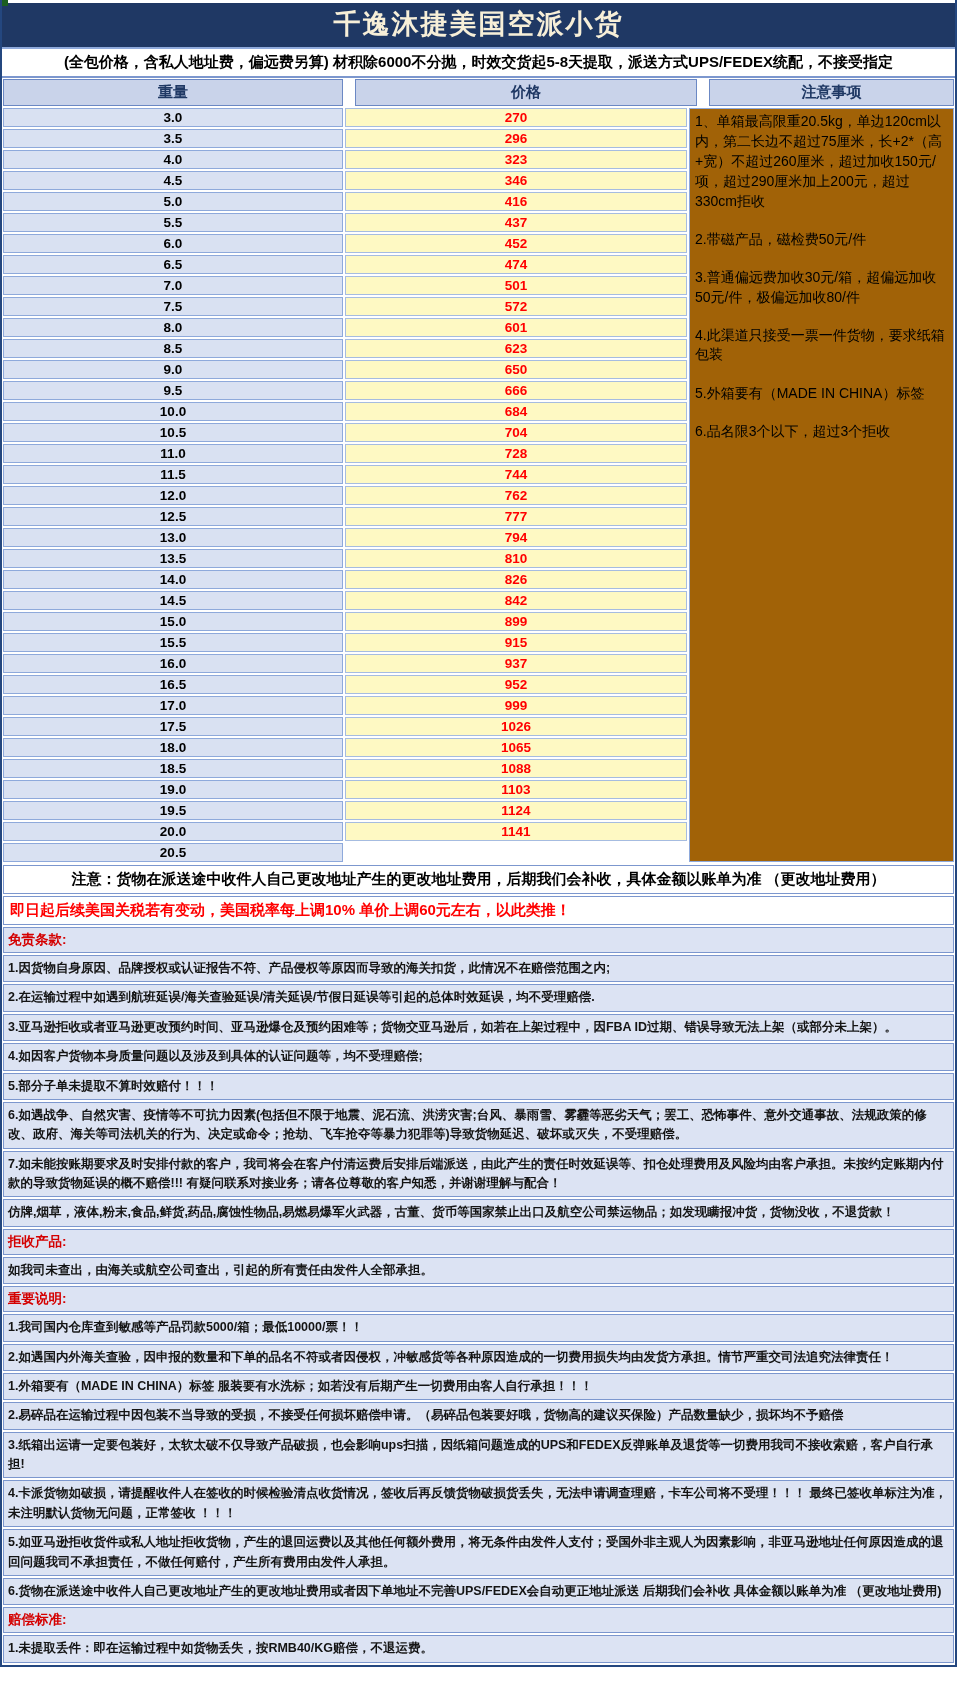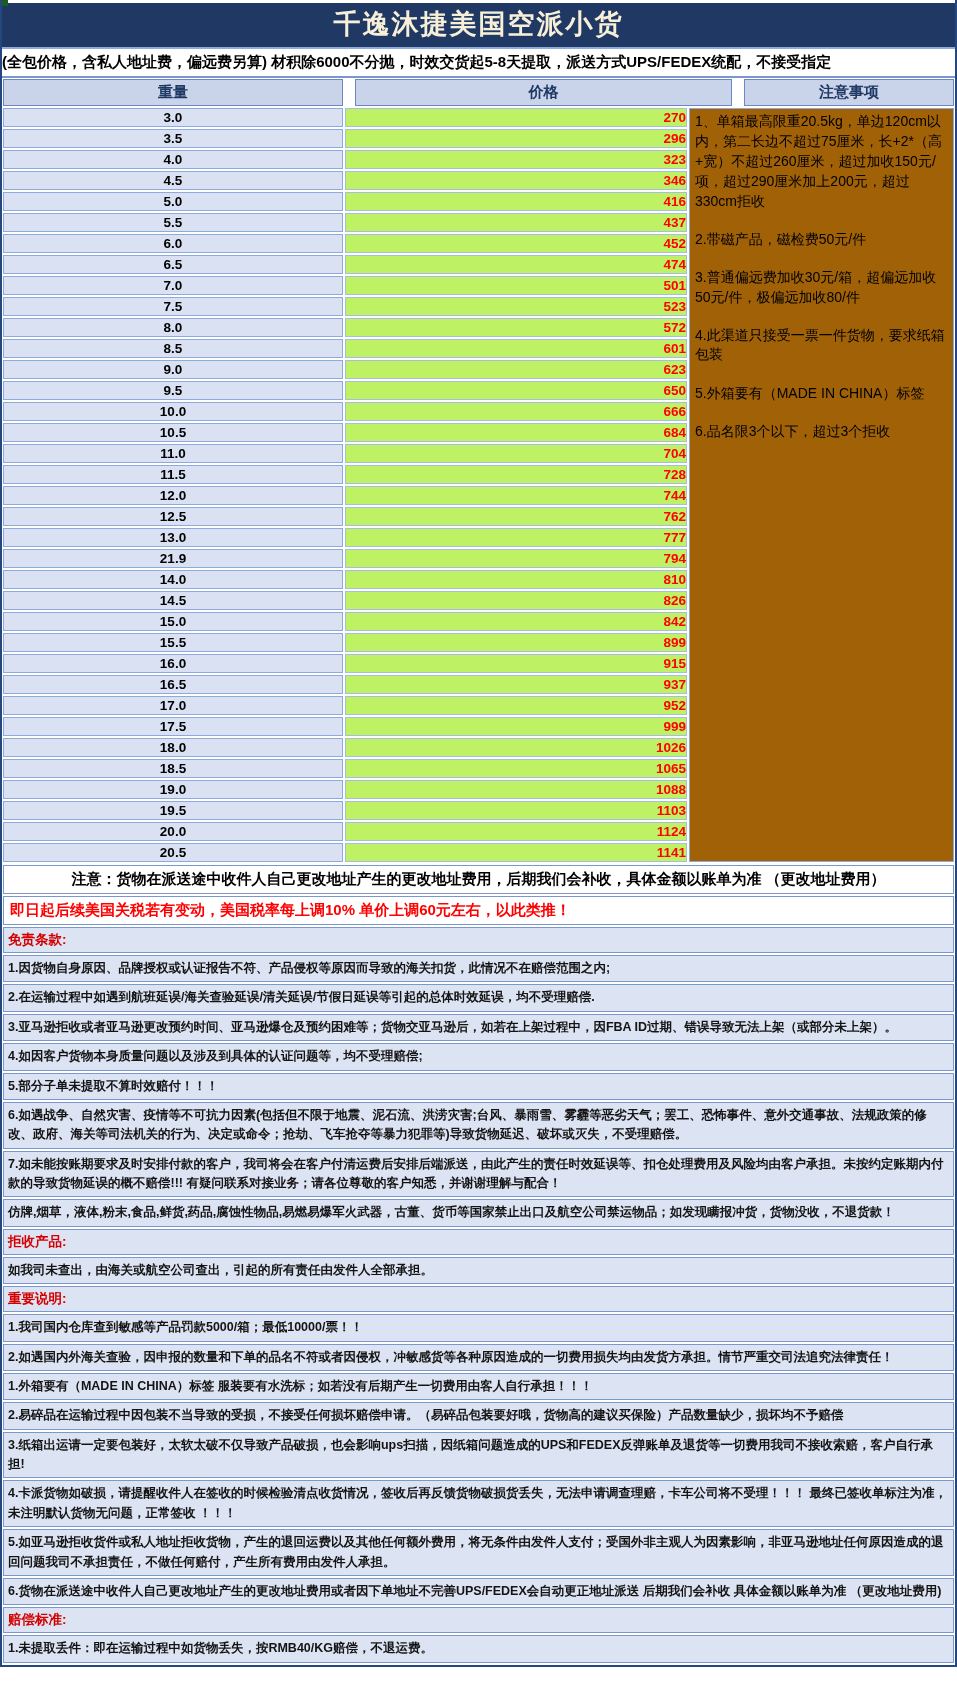--- a/index.html
+++ b/index.html
@@ -1,32 +1,32 @@
 <!DOCTYPE html>
 <html><head>
 <meta charset="utf-8">
 <style>
   html,body{margin:0;padding:0;background:#ffffff;}
   body{width:957px;font-family:"Liberation Sans","DejaVu Sans",sans-serif;}
   .sheet{box-sizing:border-box;width:957px;position:relative;border-left:2px solid #24477F;border-right:2px solid #24477F;border-bottom:2px solid #24477F;padding-top:3px;background:#fff;}
   .corner-dot{position:absolute;top:0;left:0;width:6px;height:6px;background:#1b5e20;}
   .title-bar{background:#1F3864;color:#F7EFD8;text-align:center;font-family:"Liberation Serif","DejaVu Serif",serif;font-weight:bold;font-size:27px;letter-spacing:2px;padding:3px 0 5px;border-bottom:2px solid #8FAADC;}
-  .subtitle{text-align:left;font-weight:bold;font-size:15px;color:#000;padding:4px 0;border-bottom:2px solid #7C97CE;}
+  .subtitle{text-align:center;font-weight:bold;font-size:15px;color:#000;padding:4px 0;border-bottom:2px solid #7C97CE;}
   .thead{display:flex;gap:12px;padding:1px;}
   .th{box-sizing:border-box;background:#C9D3EA;border:1px solid #6B88C4;color:#1F3864;font-weight:bold;font-size:15px;text-align:center;padding:3px 0;}
   .th-weight{width:340px;}
-  .th-price{width:377px;}
+  .th-price{width:342px;}
   .th-notes{flex:1;}
   .tbody{display:flex;gap:2px;padding:1px;align-items:stretch;}
   .col-weight{width:340px;display:flex;flex-direction:column;gap:2px;justify-content:space-between;}
   .col-price{width:342px;display:flex;flex-direction:column;gap:2px;}
   .col-notes{flex:1;display:flex;}
   .cell{box-sizing:content-box;height:17px;line-height:17px;font-size:13.5px;font-weight:bold;text-align:center;border:1px solid #8EA9DB;}
   .weight-cell{background:#D9E1F2;color:#000;}
-  .price-cell{background:#bef264;color:#FF0000;border-color:#A6BCE0;text-align:right;}
+  .price-cell{background:#fef9c3;color:#FF0000;border-color:#A6BCE0;}
   .notes-cell{flex:1;border:1px solid #8EA9DB;background:#a16207;padding:3px 5px;font-size:14px;line-height:1.42;color:#000;}
   .note-p{margin:0 0 1.3em 0;}
   .note-p:last-child{margin-bottom:0;}
   .wide-row{box-sizing:border-box;margin:2px 1px;border:1px solid #7C97CE;}
   .note-row{background:#fff;text-align:center;font-weight:bold;font-size:15px;color:#000;padding:4px 6px;}
   .alert-row{background:#fff;text-align:left;font-weight:bold;font-size:15px;color:#FF0000;padding:4px 6px;}
   .section-header{background:#DCE3F3;color:#D40000;font-size:13.5px;font-weight:bold;padding:3px 4px;}
   .section-item{background:#DCE3F3;color:#141414;font-size:12.5px;font-weight:600;line-height:1.55;padding:3px 4px;white-space:pre-wrap;}
 </style>
 </head>
@@ -61,21 +61,21 @@
         <div class="cell weight-cell">8.5</div>
         <div class="cell weight-cell">9.0</div>
         <div class="cell weight-cell">9.5</div>
         <div class="cell weight-cell">10.0</div>
         <div class="cell weight-cell">10.5</div>
         <div class="cell weight-cell">11.0</div>
         <div class="cell weight-cell">11.5</div>
         <div class="cell weight-cell">12.0</div>
         <div class="cell weight-cell">12.5</div>
         <div class="cell weight-cell">13.0</div>
-        <div class="cell weight-cell">21.9</div>
+        <div class="cell weight-cell">13.5</div>
         <div class="cell weight-cell">14.0</div>
         <div class="cell weight-cell">14.5</div>
         <div class="cell weight-cell">15.0</div>
         <div class="cell weight-cell">15.5</div>
         <div class="cell weight-cell">16.0</div>
         <div class="cell weight-cell">16.5</div>
         <div class="cell weight-cell">17.0</div>
         <div class="cell weight-cell">17.5</div>
         <div class="cell weight-cell">18.0</div>
         <div class="cell weight-cell">18.5</div>
@@ -87,21 +87,20 @@
     <div class="col-price" id="price-col">
         <div class="cell price-cell">270</div>
         <div class="cell price-cell">296</div>
         <div class="cell price-cell">323</div>
         <div class="cell price-cell">346</div>
         <div class="cell price-cell">416</div>
         <div class="cell price-cell">437</div>
         <div class="cell price-cell">452</div>
         <div class="cell price-cell">474</div>
         <div class="cell price-cell">501</div>
-        <div class="cell price-cell">523</div>
         <div class="cell price-cell">572</div>
         <div class="cell price-cell">601</div>
         <div class="cell price-cell">623</div>
         <div class="cell price-cell">650</div>
         <div class="cell price-cell">666</div>
         <div class="cell price-cell">684</div>
         <div class="cell price-cell">704</div>
         <div class="cell price-cell">728</div>
         <div class="cell price-cell">744</div>
         <div class="cell price-cell">762</div>

